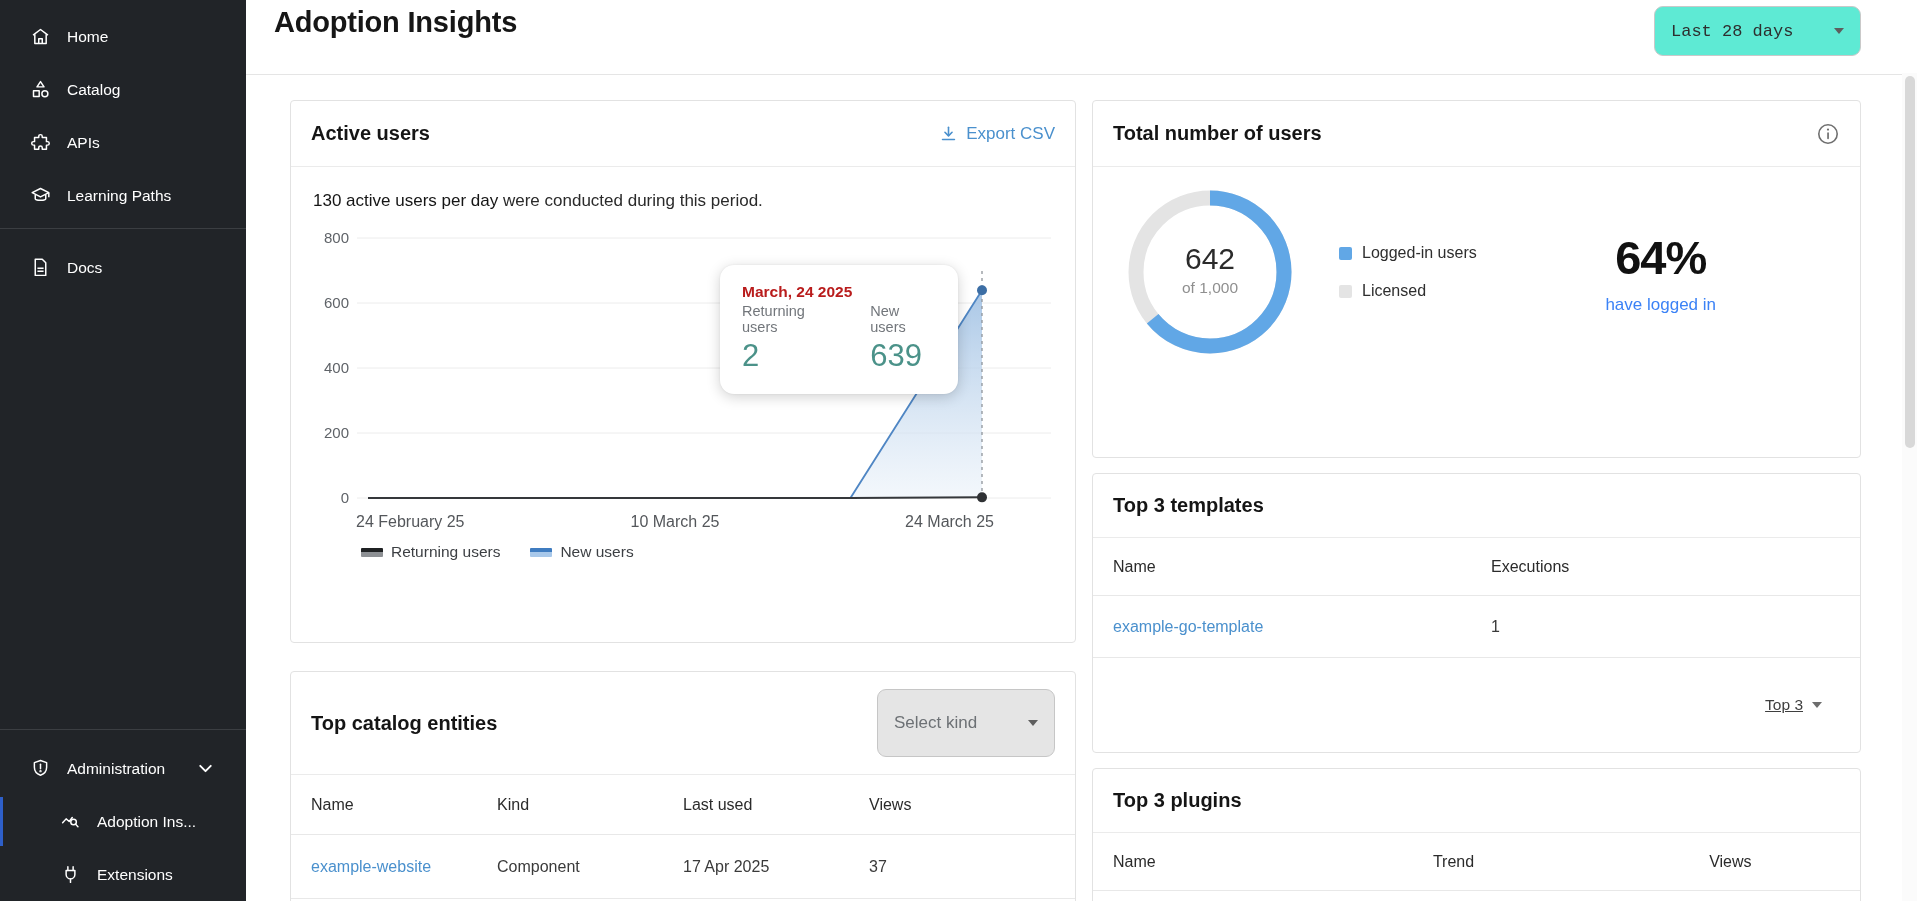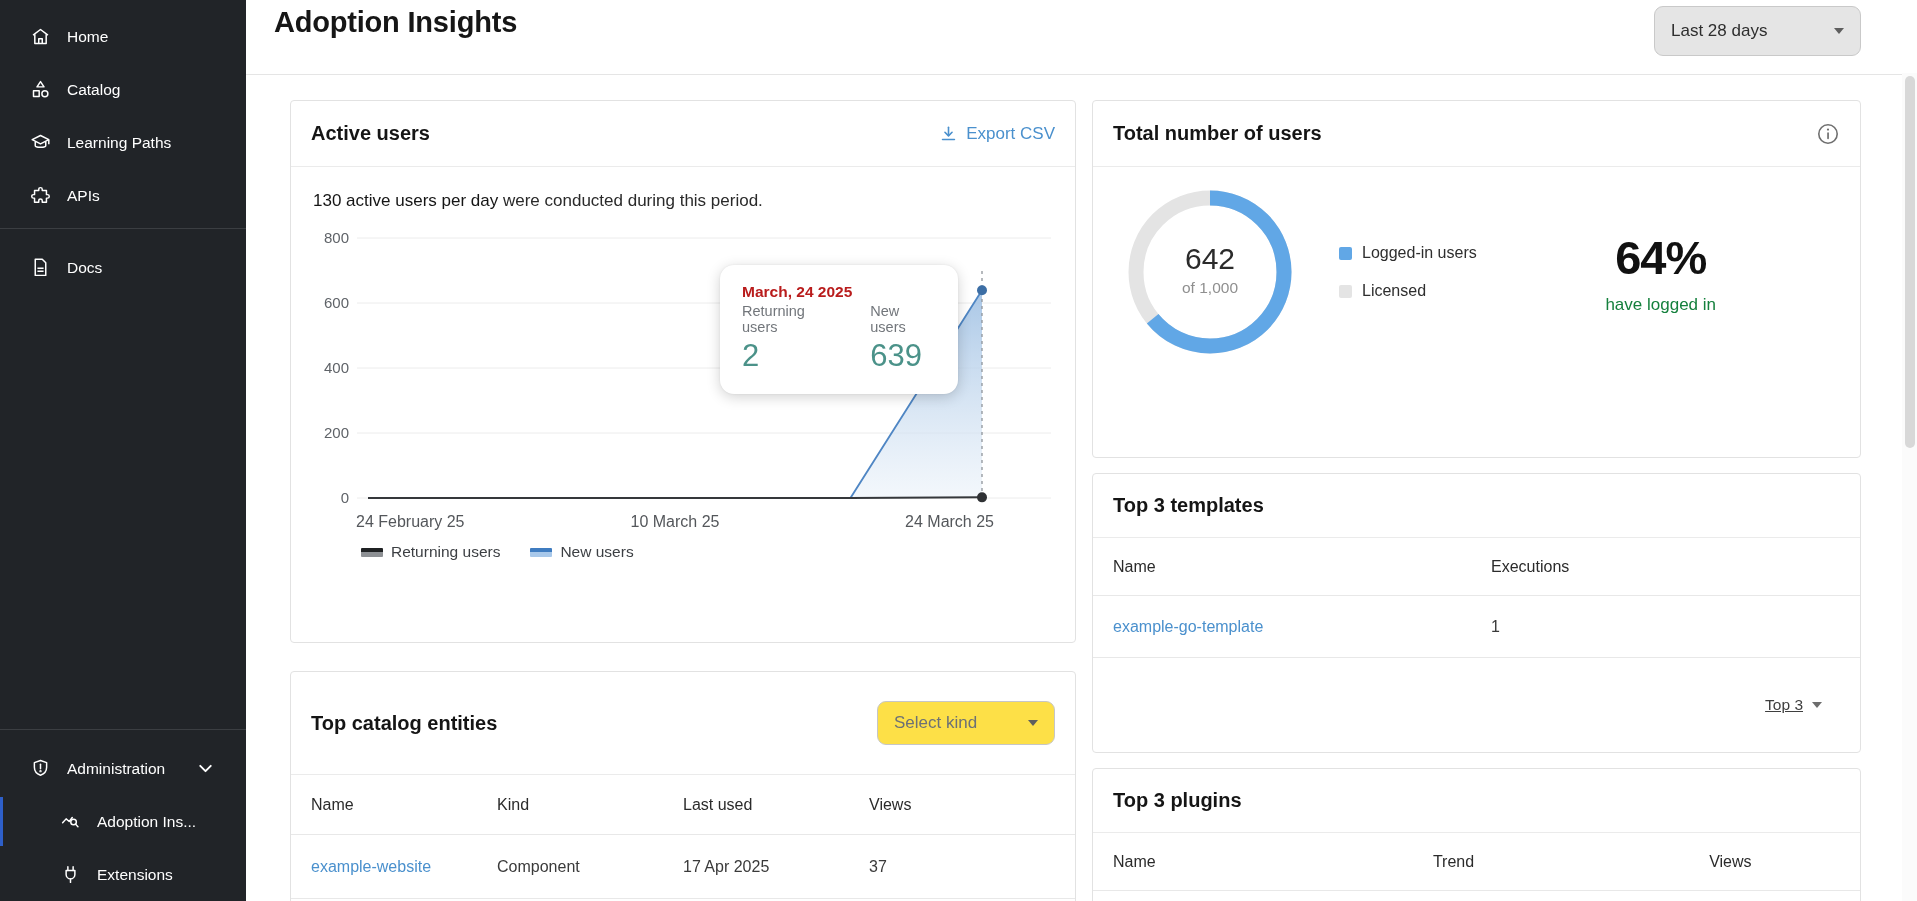--- a/index.html
+++ b/index.html
@@ -21,21 +21,21 @@
     width:3px; background:#2e5fc9; }
   .nav-item .chev { margin-left:14px; }
 
   
   .main { flex:1; display:flex; flex-direction:column; position:relative; }
   .page-header { height:75px; border-bottom:1px solid #e5e5e5; display:flex;
     justify-content:space-between; align-items:flex-start; padding:6px 56px 0 28px; }
   .page-title { font-size:29px; font-weight:700; color:#161616; letter-spacing:-0.2px; }
   .range-select { width:207px; height:50px; border:1px solid #c9c9c9; border-radius:9px;
     display:flex; align-items:center; justify-content:space-between; padding:0 16px;
-    font-size:17px; color:#2e2e2e; cursor:pointer; background:#e5e5e5; }
+    font-size:17px; color:#2e2e2e; cursor:pointer; background:#5eead4;font-family:Liberation Mono, monospace; }
   .caret-down { width:0; height:0; border-left:5px solid transparent; border-right:5px solid transparent;
     border-top:6px solid #5e5e5e; }
 
   .content { flex:1; display:flex; gap:16px; padding:25px 56px 0 44px; overflow:hidden; }
   .col-left { width:786px; min-width:786px; }
   .col-right { flex:1; }
 
   .card { background:#fff; border:1px solid #e2e2e2; border-radius:4px; overflow:hidden; }
   .card-header { height:66px; display:flex; align-items:center; justify-content:space-between;
     padding:0 20px; border-bottom:1px solid #ebebeb; }
@@ -66,21 +66,21 @@
   
   .card-total { height:358px; margin-bottom:15px; }
   .tu-body { display:flex; align-items:center; padding:14px 26px 0 26px; }
   .info-btn { background:none; border:none; cursor:pointer; display:flex; }
   .donut-wrap { position:relative; width:182px; height:182px; }
   .tu-legend { margin-left:38px; display:flex; flex-direction:column; gap:20px; }
   .tu-legend .li { display:flex; align-items:center; gap:10px; font-size:16px; color:#2e2e2e; }
   .sw-sq { width:13px; height:13px; border-radius:2px; }
   .tu-percent { margin-left:auto; margin-right:118px; text-align:center; }
   .tu-pct-big { font-size:47px; font-weight:700; color:#111; letter-spacing:-1px; }
-  .tu-pct-sub { font-size:17px; color:#15803d; margin-top:10px; }
+  .tu-pct-sub { font-size:17px; color:#3b82f6; margin-top:10px; }
 
   
   .t-head { display:grid; height:58px; align-items:center; padding:0 20px;
     border-bottom:1px solid #e8e8e8; font-size:16px; color:#2b2b2b; }
   .t-row { display:grid; height:62px; align-items:center; padding:0 20px;
     border-bottom:1px solid #e8e8e8; font-size:16px; color:#3a3a3a; }
   .g2 { grid-template-columns:52% 48%; }
   .g3 { grid-template-columns:44% 38% 18%; }
   .g4 { grid-template-columns:1fr 1fr 1fr 1fr; }
   a.link { color:#4a90cd; text-decoration:none; cursor:pointer; }
@@ -89,23 +89,23 @@
   .card-templates .card-header { height:64px; min-height:64px; }
   .t-footer { flex:1; display:flex; align-items:center; justify-content:flex-end;
     padding-right:38px; gap:9px; font-size:15.5px; color:#3f3f3f; cursor:pointer;text-decoration:underline; }
 
   .card-plugins { height:200px; }
   .card-plugins .card-header { height:64px; }
 
   
   .card-catalog { height:420px; }
   .card-catalog .card-header { height:103px; }
-  .kind-select { width:178px; height:44px; border:1px solid #c6c6c6; border-radius:9px;
+  .kind-select { width:178px; height:68px; border:1px solid #c6c6c6; border-radius:9px;
     display:flex; align-items:center; justify-content:space-between; padding:0 16px;
-    font-size:17px; color:#6d7175; cursor:pointer; background:#fde047; }
+    font-size:17px; color:#6d7175; cursor:pointer; background:#e5e5e5; }
   .card-catalog .t-head { height:60px; }
   .card-catalog .t-row { height:64px; }
 
   
   .scroll-track { position:absolute; right:0; top:73px; bottom:0; width:15px; background:#fbfbfb; }
   .scroll-thumb { position:absolute; right:2px; top:3px; width:10px; height:372px;
     background:#d8d8d8; border-radius:6px; cursor:pointer; }
 
   svg text { font-family:"Liberation Sans","DejaVu Sans",sans-serif; }
 </style>
@@ -126,31 +126,31 @@
     <div class="nav-item">
       <svg viewBox="0 0 24 24" fill="none" stroke="#fff" stroke-width="1.7" stroke-linejoin="round">
           <path d="M12 3l4 6h-8z"></path>
           <rect x="4" y="13.5" width="6.5" height="6.5"></rect>
           <circle cx="17" cy="16.8" r="3.4"></circle>
         </svg>
       <span>Catalog</span>
     </div>
     <div class="nav-item">
       <svg viewBox="0 0 24 24" fill="none" stroke="#fff" stroke-width="1.7" stroke-linejoin="round">
+          <path d="M10 5a2 2 0 0 1 4 0v1.2h4.8V11H20a2 2 0 0 1 0 4h-1.2v4.8H14V18a2 2 0 0 0-4 0v1.8H5.2V15H4a2 2 0 0 1 0-4h1.2V6.2H10z"></path>
+        </svg>
+      <span>APIs</span>
+    </div>
+    <div class="nav-item">
+      <svg viewBox="0 0 24 24" fill="none" stroke="#fff" stroke-width="1.7" stroke-linejoin="round">
           <path d="M12 4 2.5 8.8 12 13.6l9.5-4.8z"></path>
           <path d="M6 11v4.6c0 2.4 12 2.4 12 0V11"></path>
           <path d="M21.5 9v5"></path>
         </svg>
       <span>Learning Paths</span>
-    </div>
-    <div class="nav-item">
-      <svg viewBox="0 0 24 24" fill="none" stroke="#fff" stroke-width="1.7" stroke-linejoin="round">
-          <path d="M10 5a2 2 0 0 1 4 0v1.2h4.8V11H20a2 2 0 0 1 0 4h-1.2v4.8H14V18a2 2 0 0 0-4 0v1.8H5.2V15H4a2 2 0 0 1 0-4h1.2V6.2H10z"></path>
-        </svg>
-      <span>APIs</span>
     </div>
     <hr class="nav-divider">
     <div class="nav-item">
       <svg viewBox="0 0 24 24" fill="#fff">
           <path d="M6 2.5h8l4 4V21H6z" fill="none" stroke="#fff" stroke-width="1.7" stroke-linejoin="round"></path>
           <path d="M8.5 12h7v1.7h-7zM8.5 15.5h7v1.7h-7z"></path>
         </svg>
       <span>Docs</span>
     </div>
 

